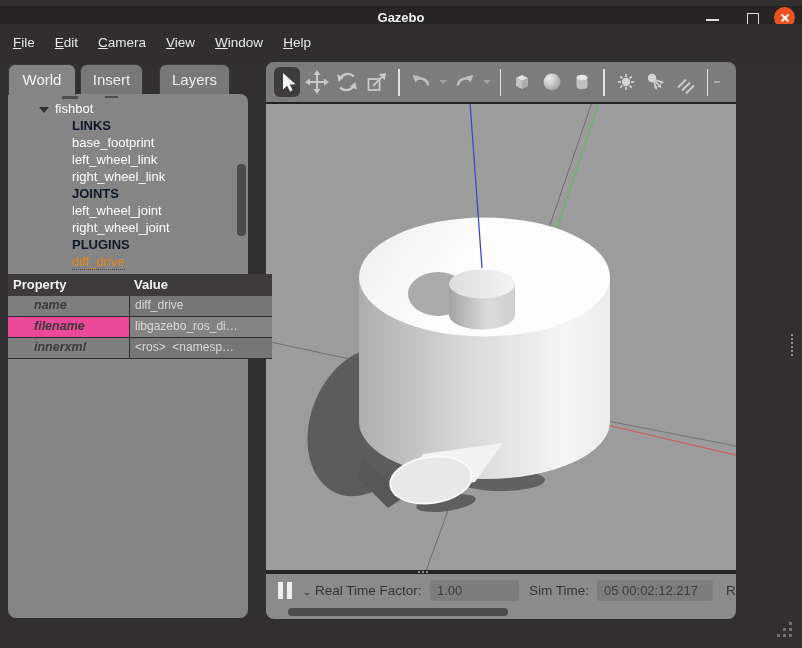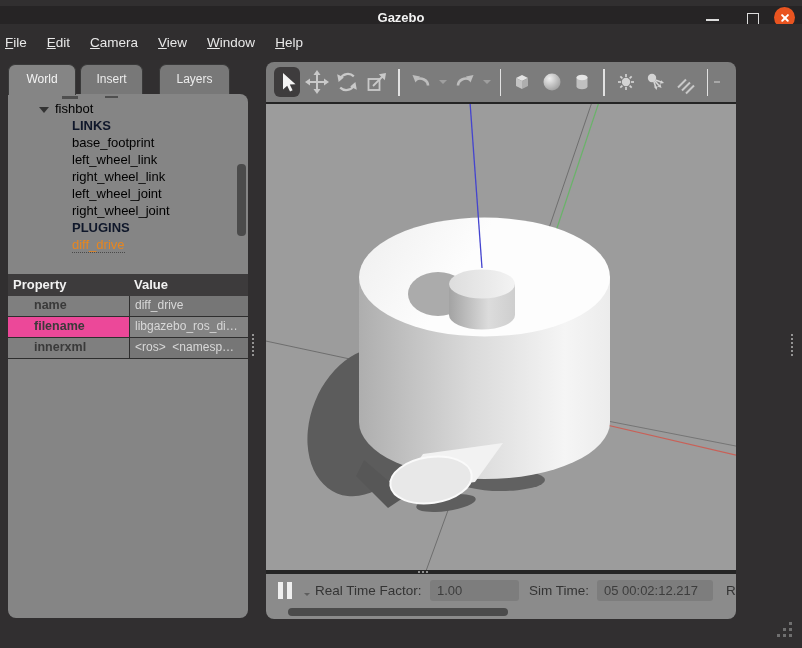--- a/index.html
+++ b/index.html
@@ -13,50 +13,50 @@
   .titlebar{position:absolute;left:0;top:6px;width:802px;height:24px;background:#262425;}
   .title{position:absolute;left:0;right:0;top:0;height:24px;line-height:24px;text-align:center;
     color:#f2f2f2;font-size:13px;font-weight:bold;}
   .win-min{position:absolute;left:706px;top:13px;width:13px;height:2px;background:#dcdcdc;}
   .win-max{position:absolute;left:747px;top:7px;width:10px;height:10px;border:1.5px solid #dcdcdc;background:transparent;}
   .win-close{position:absolute;left:774px;top:1px;width:21px;height:21px;border-radius:50%;background:#e95420;}
   .win-close .x1,.win-close .x2{position:absolute;left:5.5px;top:9.7px;width:10px;height:1.8px;background:#fff;border-radius:1px;}
   .win-close .x1{transform:rotate(45deg);} .win-close .x2{transform:rotate(-45deg);}
   
   .menubar{position:absolute;left:0;top:24px;width:802px;height:36px;background:#302e2f;
-    display:flex;align-items:center;padding-left:2px;box-sizing:border-box;}
+    display:flex;align-items:center;padding-left:10px;box-sizing:border-box;}
   .menu-item{display:inline-block;color:#e8e8e8;font-size:13.5px;margin-right:14px;padding:2px 3px;cursor:default;}
   .menu-item::first-letter{text-decoration:underline;}
   
   .tab{position:absolute;top:64px;height:30px;box-sizing:border-box;border:1px solid #3a3a3a;border-bottom:none;
-    border-radius:7px 7px 0 0;text-align:center;font-size:12px;color:#ececec;line-height:29px;background:#787878;}
+    border-radius:7px 7px 0 0;text-align:center;font-size:15px;color:#ececec;line-height:29px;background:#787878;}
   .tab.active{background:#858585;height:31px;z-index:3;color:#f4f4f4;}
   .tab-world{left:8px;width:68px;}
   .tab-insert{left:80px;width:63px;}
   .tab-layers{left:159px;width:71px;}
   .panel-body{position:absolute;left:8px;top:94px;width:240px;height:524px;background:#858585;
     border-radius:0 8px 8px 8px;z-index:2;}
   .clip-dash{position:absolute;background:#4f4f4f;}
   .tree{position:absolute;left:0;top:6px;width:240px;}
-  .trow{height:17px;line-height:17px;font-size:13px;color:#000000;padding-left:64px;white-space:nowrap;}
+  .trow{height:17px;line-height:17px;font-size:13px;color:#ffffff;padding-left:64px;white-space:nowrap;}
   .trow.root{padding-left:47px;position:relative;}
   .root-arrow{position:absolute;left:31px;top:7px;width:0;height:0;
     border-left:5px solid transparent;border-right:5px solid transparent;border-top:6px solid #333;}
   .trow.section{font-weight:bold;color:#0f172a;}
   .trow.sel{color:#e8861e;}
   .trow.sel .dotted{border-bottom:1px dotted #4a4a4a;padding-bottom:0px;}
   .tree-thumb{position:absolute;right:2px;top:70px;width:9px;height:72px;background:#4b4b4b;border-radius:4px;}
   
-  .ptable{position:absolute;left:0;top:180px;width:240px;font-size:13px;}
+  .ptable{position:absolute;left:0;top:180px;width:264px;font-size:13px;}
   .phead{display:flex;height:22px;background:#3d3b3c;color:#f2f2f2;font-weight:bold;line-height:22px;}
   .phead .h1{width:121px;padding-left:5px;box-sizing:border-box;}
   .phead .h2{flex:1;padding-left:5px;}
   .prow{display:flex;height:20px;border-bottom:1px solid #2e2e2e;background:#767676;}
   .plab{width:121px;box-sizing:border-box;background:#7f7f7f;font-weight:bold;color:#3a3a3a;
-    font-size:12.5px;line-height:19px;padding-left:26px;}
+    font-size:12.5px;line-height:19px;padding-left:26px;font-style:italic;}
   .pval{flex:1;border-left:1px solid #2e2e2e;color:#d8d8d8;font-size:12px;line-height:19px;
     padding-left:5px;white-space:pre;overflow:hidden;}
   .prow.hilite{background:#838383;} .prow.hilite .plab{background:#ec4899;}
   
   .vdots{position:absolute;width:2px;}
   .vdots i{display:block;width:2px;height:2px;background:#949494;margin-bottom:2px;}
   .grip{position:absolute;left:772px;top:621px;}
   
   .viewport{position:absolute;left:266px;top:62px;width:470px;}
   .vp-toolbar{height:40px;background:#7c7c7c;border-radius:8px 8px 0 0;border-bottom:2px solid #242424;
@@ -115,20 +115,21 @@
 
   <div class="tree">
     <div class="trow root">
       <i class="root-arrow"></i>
       <span>fishbot</span>
     </div>
     <div class="trow section">LINKS</div>
     <div class="trow">base_footprint</div>
     <div class="trow">left_wheel_link</div>
     <div class="trow">right_wheel_link</div>
+    <div class="trow section">JOINTS</div>
     <div class="trow">left_wheel_joint</div>
     <div class="trow">right_wheel_joint</div>
     <div class="trow section">PLUGINS</div>
     <div class="trow sel">
       <span class="dotted">diff_drive</span>
     </div>
   </div>
   <div class="tree-thumb"></div>
 
   <div class="ptable">

